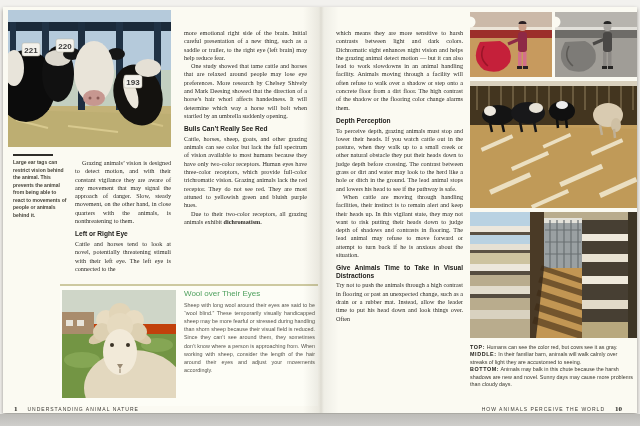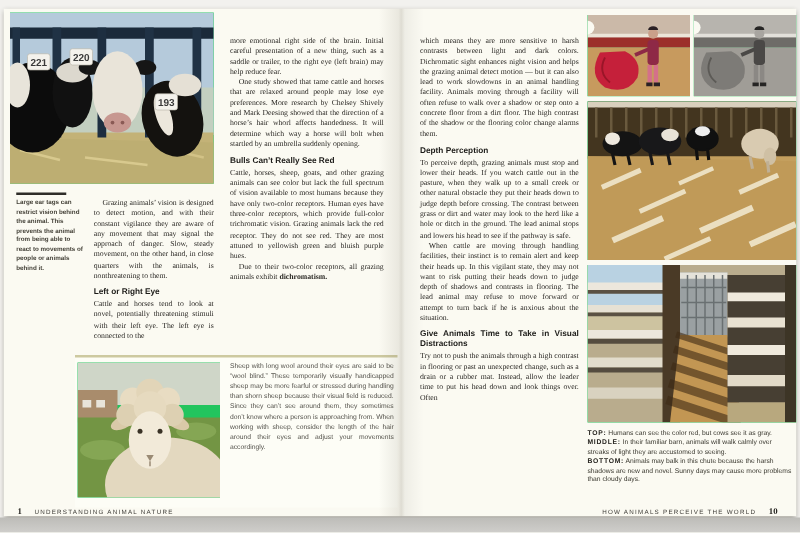--- a/index.html
+++ b/index.html
@@ -5,21 +5,21 @@
   html,body{margin:0;padding:0;}
   body{width:640px;height:426px;position:relative;background:#f2f1ee;overflow:hidden;
        font-family:"Liberation Sans",sans-serif;}
   .abs{position:absolute;}
   .spread{left:3px;top:7px;width:634px;height:406px;background:#fbfaf2;
           box-shadow:0 2px 4px rgba(40,35,25,.45);}
   .gutter{left:303px;top:7px;width:36px;height:406px;
           background:linear-gradient(to right,rgba(0,0,0,0),rgba(80,72,55,.10) 44%,rgba(80,72,55,.17) 50%,rgba(0,0,0,.05) 58%,rgba(0,0,0,0));}
   .bottom-band{left:0;top:414px;width:640px;height:12px;background:linear-gradient(#bdbcb8,#cfcecb);}
 
-  .photo{overflow:hidden;background:#22c55e;text-align:right;}
+  .photo{overflow:hidden;background:#c2410c;text-align:right;}
   .photo svg{display:block;width:100%;height:100%;}
 
   
   .cow-photo{left:8px;top:10px;width:163px;height:137px;}
   .cap-rule{left:13px;top:154px;width:40px;height:2px;background:#2f2d29;}
   .photo-caption{left:13px;top:159px;width:56px;font-size:5px;font-weight:bold;
                  color:#454239;line-height:1.5;}
   .col{color:#2c2a26;font-family:"Liberation Serif",serif;font-size:6.2px;
        line-height:1.34;text-align:justify;}
   .col p{margin:0;}
@@ -148,20 +148,21 @@
     <circle cx="58" cy="36" r="13" fill="#e6dabf"></circle>
 
     <ellipse cx="58" cy="62" rx="17" ry="23" fill="#f2ead9"></ellipse>
     <circle cx="50" cy="55" r="2" fill="#3a3226"></circle>
     <circle cx="66" cy="55" r="2" fill="#3a3226"></circle>
     <path d="M55,74 L61,74 L58,79 Z" fill="#9a8a74"></path>
     <line x1="58" y1="79" x2="58" y2="83" stroke="#9a8a74" stroke-width="1.2"></line>
   </svg>
 </div>
 <div class="abs sidebar-text">
+  <h3 class="sidebar-head">Wool over Their Eyes</h3>
   <p class="sidebar-body">Sheep with long wool around their eyes are said to be “wool blind.” These temporarily visually handicapped sheep may be more fearful or stressed during handling than shorn sheep because their visual field is reduced. Since they can’t see around them, they sometimes don’t know where a person is approaching from. When working with sheep, consider the length of the hair around their eyes and adjust your movements accordingly.</p>
 </div>
 
 <div class="abs footer footer-left"><span class="pagenum">1</span><span>UNDERSTANDING ANIMAL NATURE</span></div>
 
 <div class="abs col colR">
   <p>which means they are more sensitive to harsh contrasts between light and dark colors. Dichromatic sight enhances night vision and helps the grazing animal detect motion — but it can also lead to work slowdowns in an animal handling facility. Animals moving through a facility will often refuse to walk over a shadow or step onto a concrete floor from a dirt floor. The high contrast of the shadow or the flooring color change alarms them.</p>
   <h3 class="subhead">Depth Perception</h3>
   <p>To perceive depth, grazing animals must stop and lower their heads. If you watch cattle out in the pasture, when they walk up to a small creek or other natural obstacle they put their heads down to judge depth before crossing. The contrast between grass or dirt and water may look to the herd like a hole or ditch in the ground. The lead animal stops and lowers his head to see if the pathway is safe.</p>
   <p class="indent">When cattle are moving through handling facilities, their instinct is to remain alert and keep their heads up. In this vigilant state, they may not want to risk putting their heads down to judge depth of shadows and contrasts in flooring. The lead animal may refuse to move forward or attempt to turn back if he is anxious about the situation.</p>

